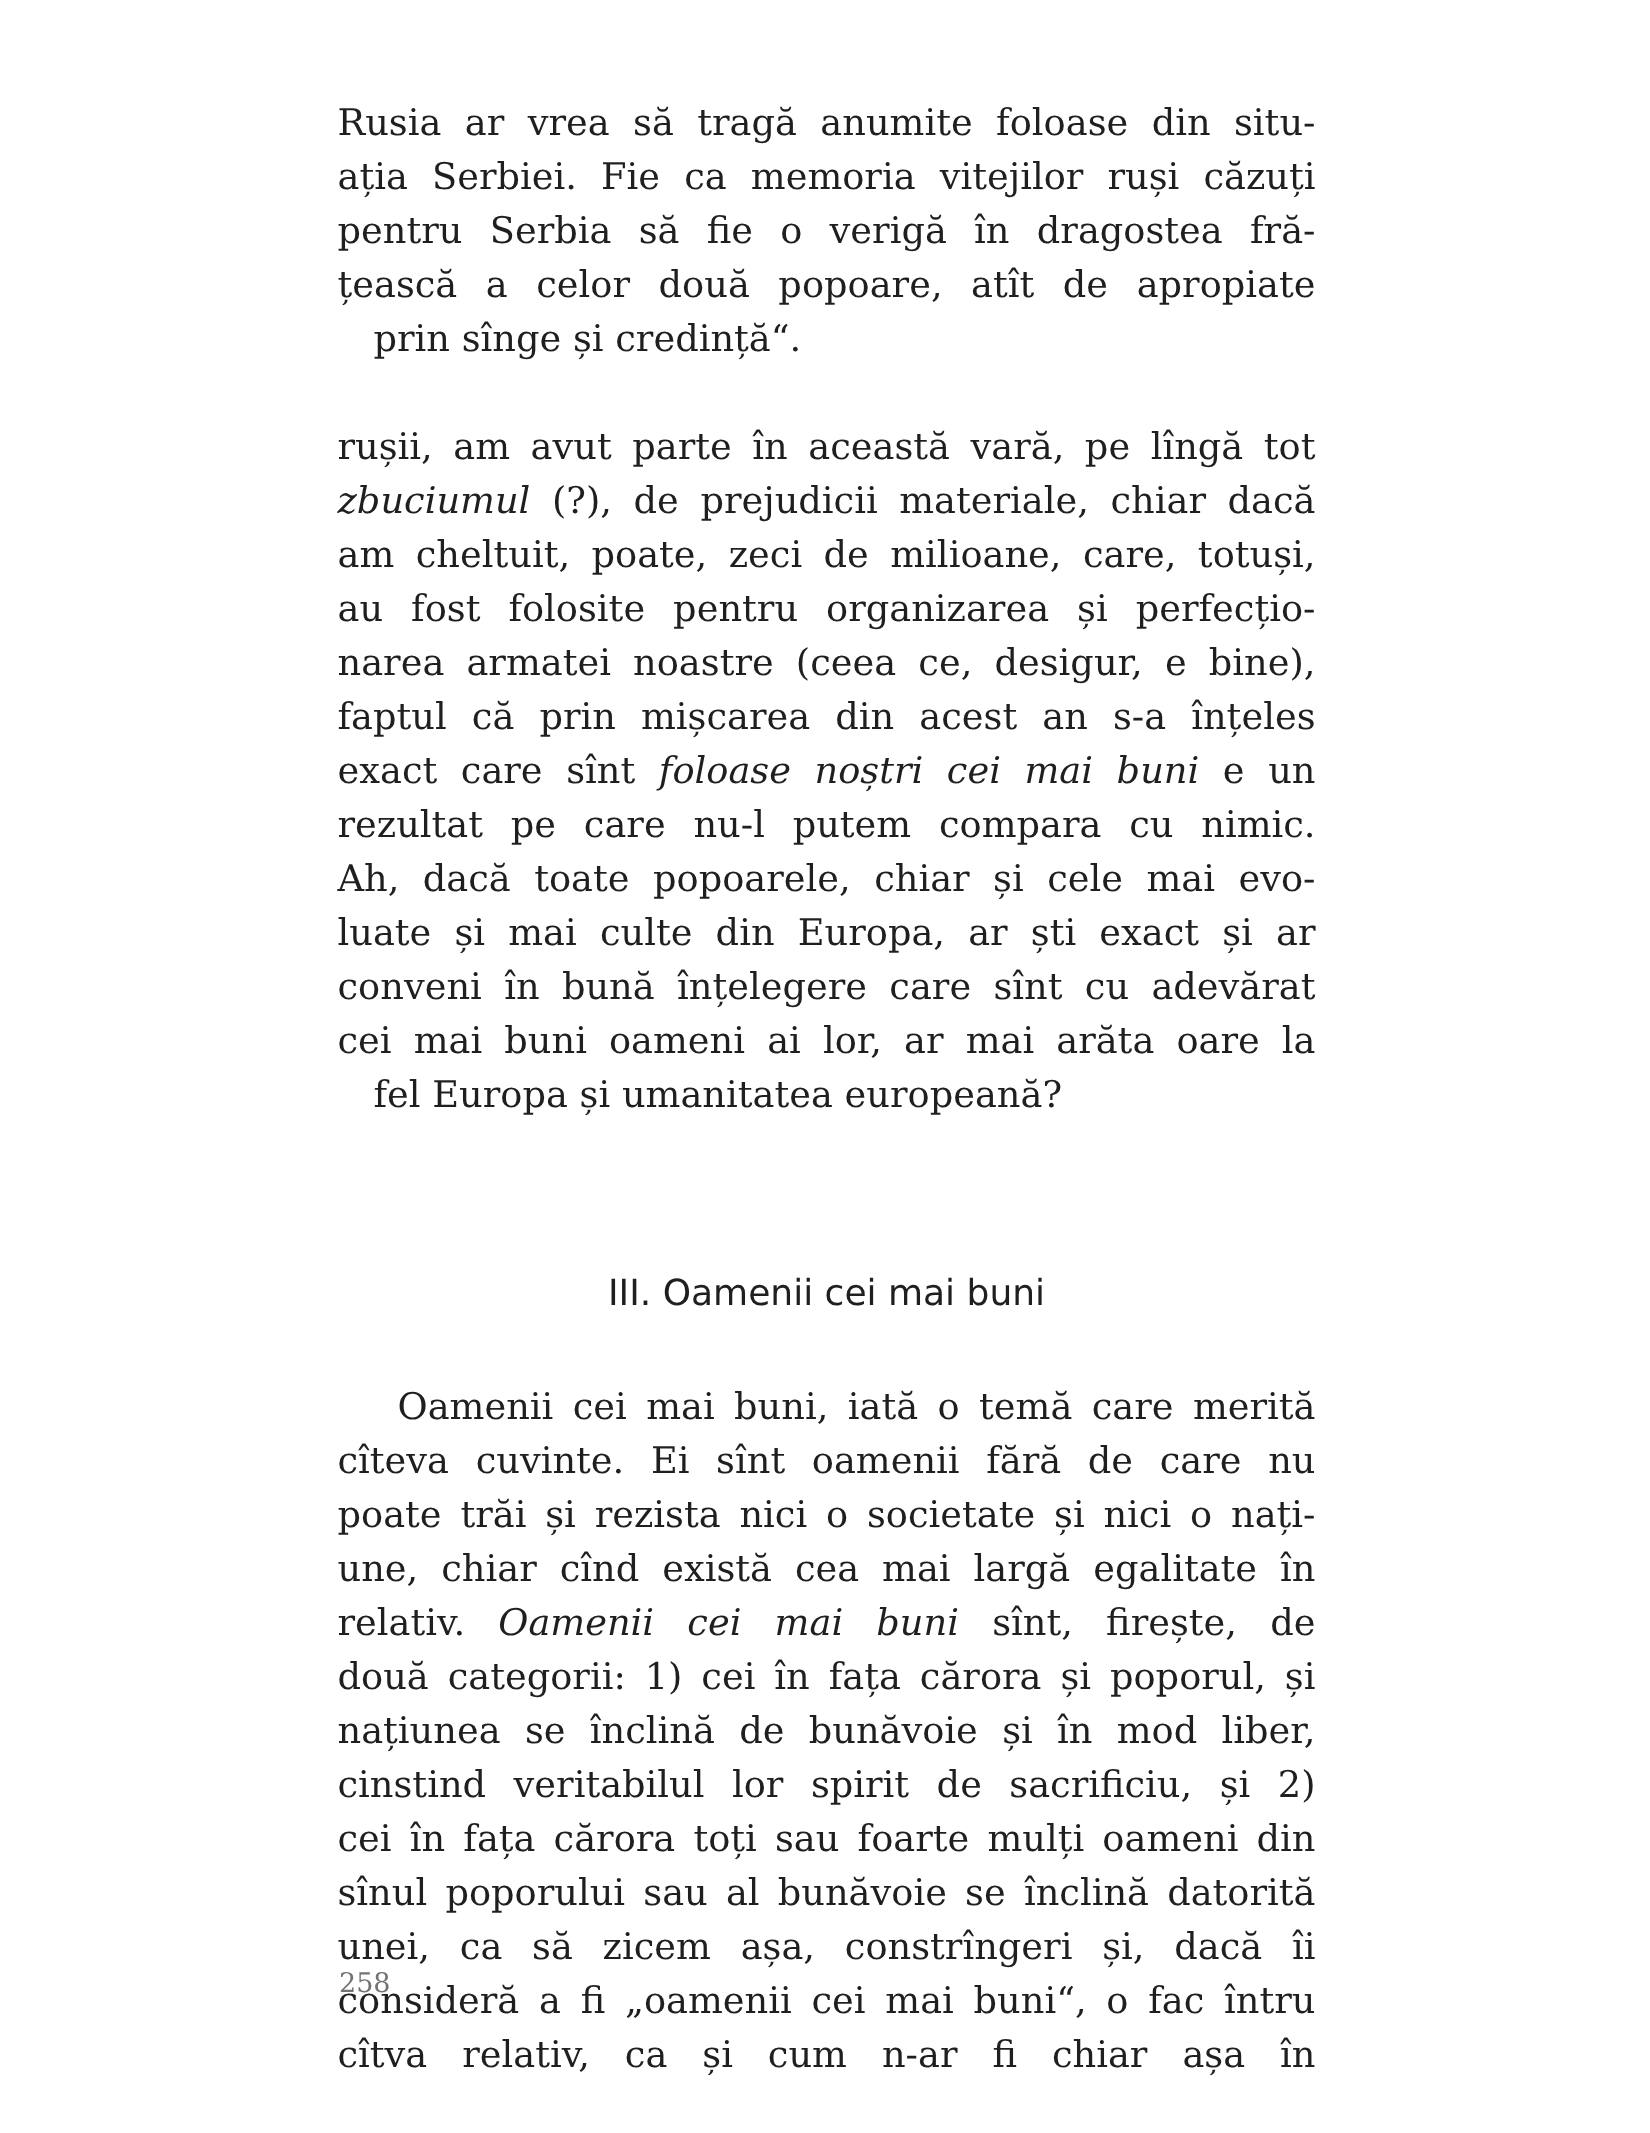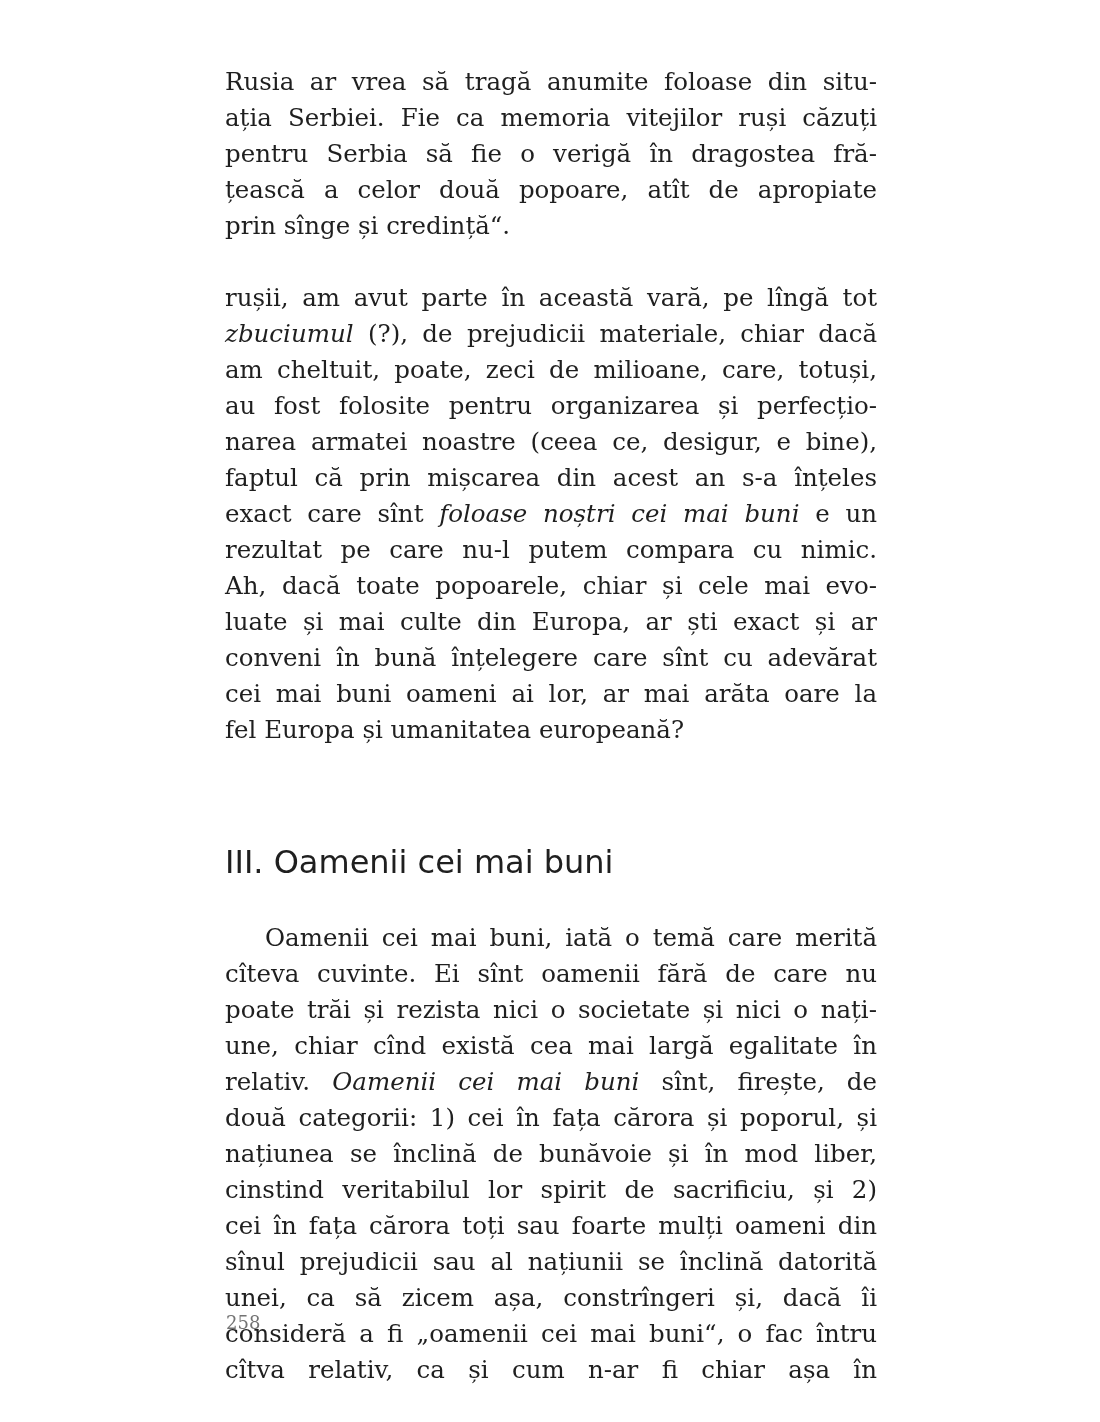--- a/index.html
+++ b/index.html
@@ -6,29 +6,29 @@
     body { width: 1100px; height: 1422px; position: relative; overflow: hidden; }
     .page {
       position: absolute; left: 225px; top: 64px; width: 652px;
       font-family: "DejaVu Serif", "Liberation Serif", serif;
       font-size: 24.5px; line-height: 36px; color: #1f1f1f;
     }
     .line {
       display: block; height: 36px; white-space: nowrap;
       text-align: justify; text-align-last: justify;
     }
-    .line.last { text-align-last: left; }
+    .line.last { text-align-last: left; margin-left: 24px; }
     .line.indent { padding-left: 40px; }
     .gap1 { height: 36px; }
     .gap2 { height: 96px; }
     .gap3 { height: 40px; }
     .heading {
-      display: block; height: 36px;
+      display: block; text-align: center; height: 36px;
       font-family: "DejaVu Sans", "Liberation Sans", sans-serif;
-      font-size: 32px; font-weight: normal; margin: 0;
+      font-size: 24px; font-weight: normal; margin: 0;
     }
     em { font-style: italic; }
     .page-number {
       position: absolute; left: 226px; top: 1312px;
       font-family: "DejaVu Serif", "Liberation Serif", serif;
       font-size: 18px; color: #737373;
     }
   </style>
 </head>
 <body>
@@ -70,21 +70,21 @@
   <div>
     <span class="line indent">Oamenii cei mai buni, iată o temă care merită</span>
     <span class="line">cîteva cuvinte. Ei sînt oamenii fără de care nu</span>
     <span class="line">poate trăi și rezista nici o societate și nici o nați-</span>
     <span class="line">une, chiar cînd există cea mai largă egalitate în</span>
     <span class="line"><span>relativ. </span><em>Oamenii cei mai buni</em><span> sînt, firește, de</span></span>
     <span class="line">două categorii: 1) cei în fața cărora și poporul, și</span>
     <span class="line">națiunea se înclină de bunăvoie și în mod liber,</span>
     <span class="line">cinstind veritabilul lor spirit de sacrificiu, și 2)</span>
     <span class="line">cei în fața cărora toți sau foarte mulți oameni din</span>
-    <span class="line">sînul prejudicii sau al națiunii se înclină datorită</span>
+    <span class="line">sînul poporului sau al bunăvoie se înclină datorită</span>
     <span class="line">unei, ca să zicem așa, constrîngeri și, dacă îi</span>
     <span class="line">consideră a fi „oamenii cei mai buni“, o fac întru</span>
     <span class="line">cîtva relativ, ca și cum n-ar fi chiar așa în</span>
   </div>
 
 </div>
 
 <div class="page-number">258</div>
 
 </body></html>

